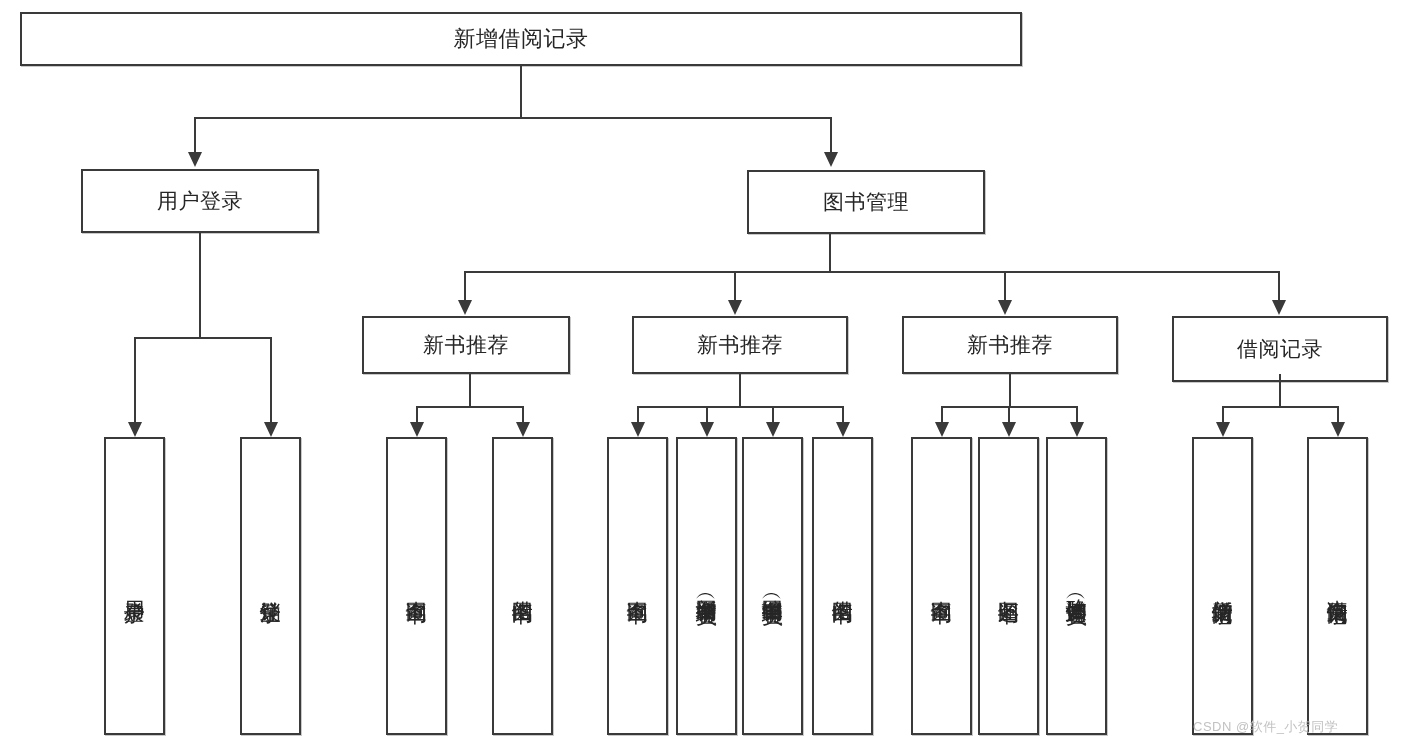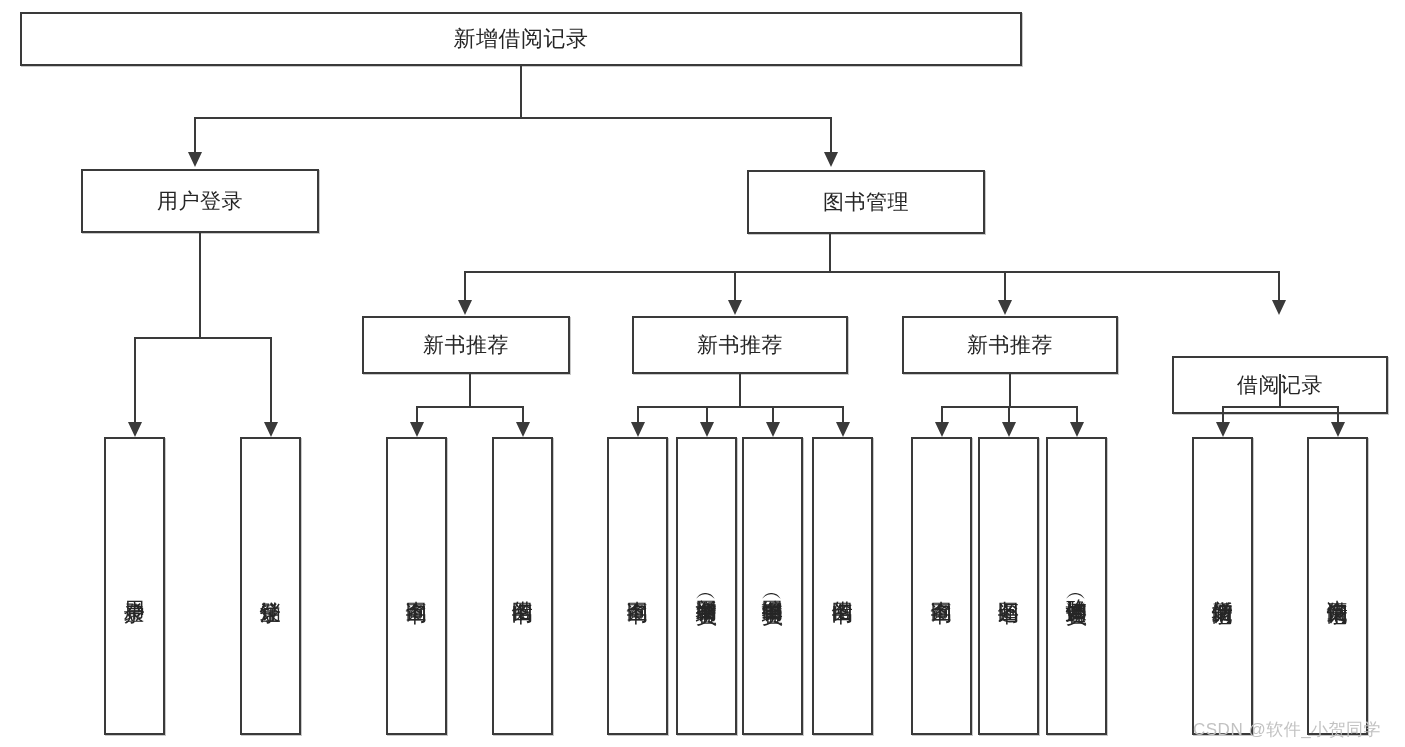--- a/index.html
+++ b/index.html
@@ -70,21 +70,21 @@
     width: 0;
     height: 0;
     border-left: 7px solid transparent;
     border-right: 7px solid transparent;
     border-top: 15px solid #3a3a3a;
   }
 
   
   #watermark {
     position: absolute;
-    font-size: 17px;
+    font-size: 13px;
     color: #c2c2c2;
     white-space: nowrap;
     letter-spacing: 0.5px;
     pointer-events: none;
   }
 </style>
 </head>
 <body>
 
 <div id="canvas">
@@ -128,21 +128,21 @@
 
   <div class="node h" style="left:362px; top:316px; width:208px; height:58px;">
     <span class="label">新书推荐</span>
   </div>
   <div class="node h" style="left:632px; top:316px; width:216px; height:58px;">
     <span class="label">新书推荐</span>
   </div>
   <div class="node h" style="left:902px; top:316px; width:216px; height:58px;">
     <span class="label">新书推荐</span>
   </div>
-  <div class="node h" style="left:1172px; top:316px; width:216px; height:58px;margin-top:40px;">
+  <div class="node h" style="left:1172px; top:316px; width:216px; height:66px;">
     <span class="label">借阅记录</span>
   </div>
 
   <div class="ln v" style="left:469px; top:374px; height:34px;"></div>
   <div class="ln h" style="left:416px; top:406px; width:108px;"></div>
   <div class="ln v" style="left:416px; top:406px; height:29px;"></div>
   <div class="ln v" style="left:522px; top:406px; height:29px;"></div>
   <div class="arrow" style="left:410px; top:422px;"></div>
   <div class="arrow" style="left:516px; top:422px;"></div>
 

